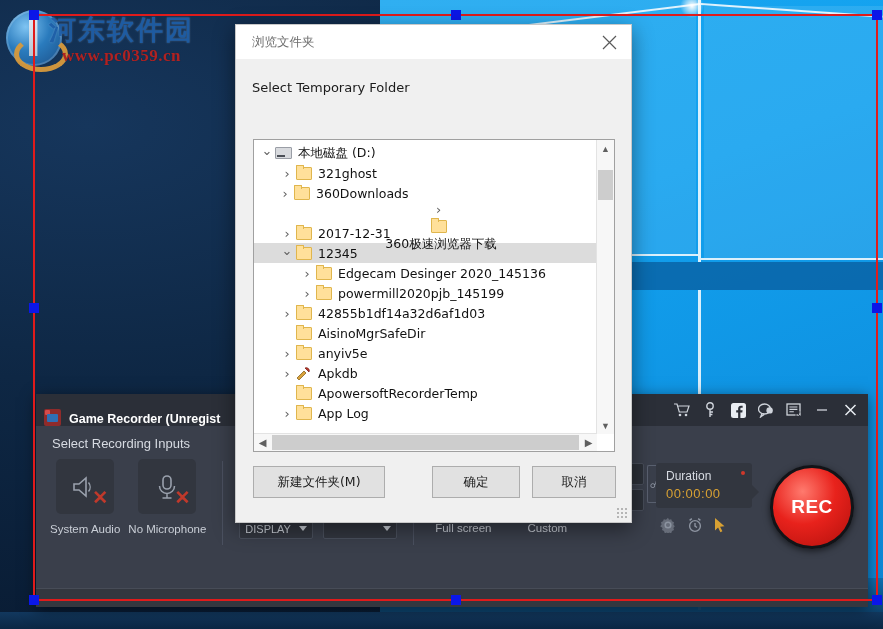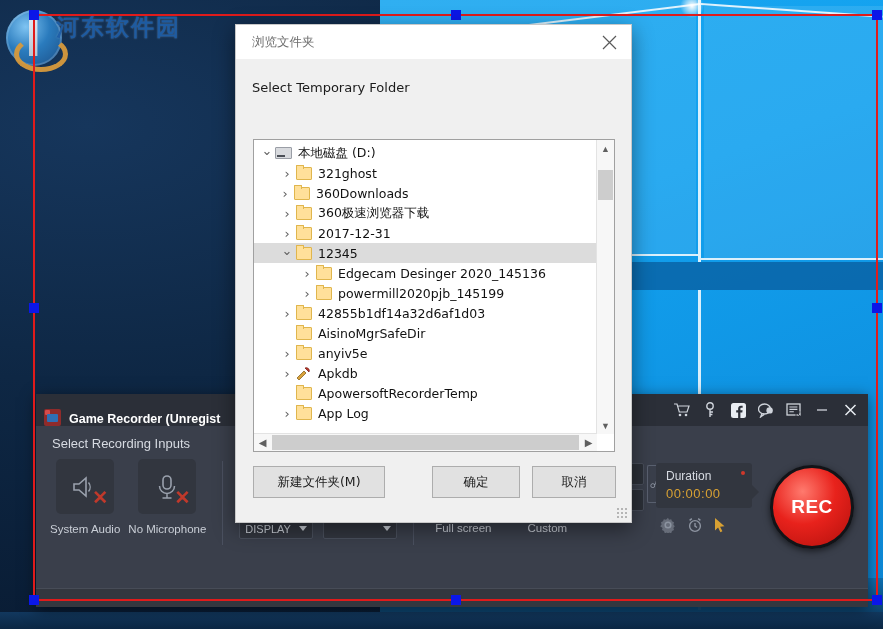--- a/index.html
+++ b/index.html
@@ -52,21 +52,21 @@
     background:
       linear-gradient(#e8edf2,#c6ced6);
     clip-path:polygon(30% 0,58% 0,58% 100%,30% 100%);
     opacity:.9;
   }
   .wm-logo-ring{
     position:absolute;left:8px;top:26px;width:44px;height:26px;border-radius:50%;
     border:5px solid #d79a3c;border-top-color:transparent;opacity:.95;
   }
   .wm-cn{
-    position:absolute;left:52px;top:6px;font-size:23px;font-weight:bold;
+    position:absolute;left:45px;top:6px;font-size:27px;font-weight:bold;
     color:#1f5fa8;letter-spacing:2px;
     text-shadow:0 0 2px rgba(255,255,255,.25);
     font-family:"DejaVu Sans", sans-serif;
     opacity:.92;
   }
   .wm-url{
     position:absolute;left:58px;top:40px;font-size:17px;font-weight:bold;
     color:#b02222;font-family:"Liberation Serif", serif;letter-spacing:.5px;
     text-shadow:0 0 1px rgba(0,0,0,.3);
   }
@@ -260,20 +260,21 @@
   </div>
   <div class="wall-bottomglow"></div>
   <div class="wall-taskbar"></div>
 </div>
 
 <div id="watermark">
   <div class="wm-logo">
     <div class="wm-logo-ring"></div>
   </div>
   <div class="wm-cn">河东软件园</div>
+  <div class="wm-url">www.pc0359.cn</div>
 </div>
 
 <div id="recorder">
 
   <div class="rec-title">
     <div class="rec-ico"></div>
     <div class="rec-title-text">Game Recorder (Unregist</div>
     <div class="rec-title-spacer"></div>
 
     <div class="titlebtn">
@@ -478,21 +479,21 @@
           </span>
           <span class="lbl">321ghost</span>
         </div>
         <div class="row" style="padding-left: 24px;">
           <span class="chev closed"></span>
           <span class="ic">
             <span class="folder"></span>
           </span>
           <span class="lbl">360Downloads</span>
         </div>
-        <div class="row" style="padding-left: 26px;">
+        <div class="row" style="padding-left: 26px; flex-direction: column;">
           <span class="chev closed"></span>
           <span class="ic">
             <span class="folder"></span>
           </span>
           <span class="lbl">360极速浏览器下载</span>
         </div>
         <div class="row" style="padding-left: 26px;">
           <span class="chev closed"></span>
           <span class="ic">
             <span class="folder"></span>

